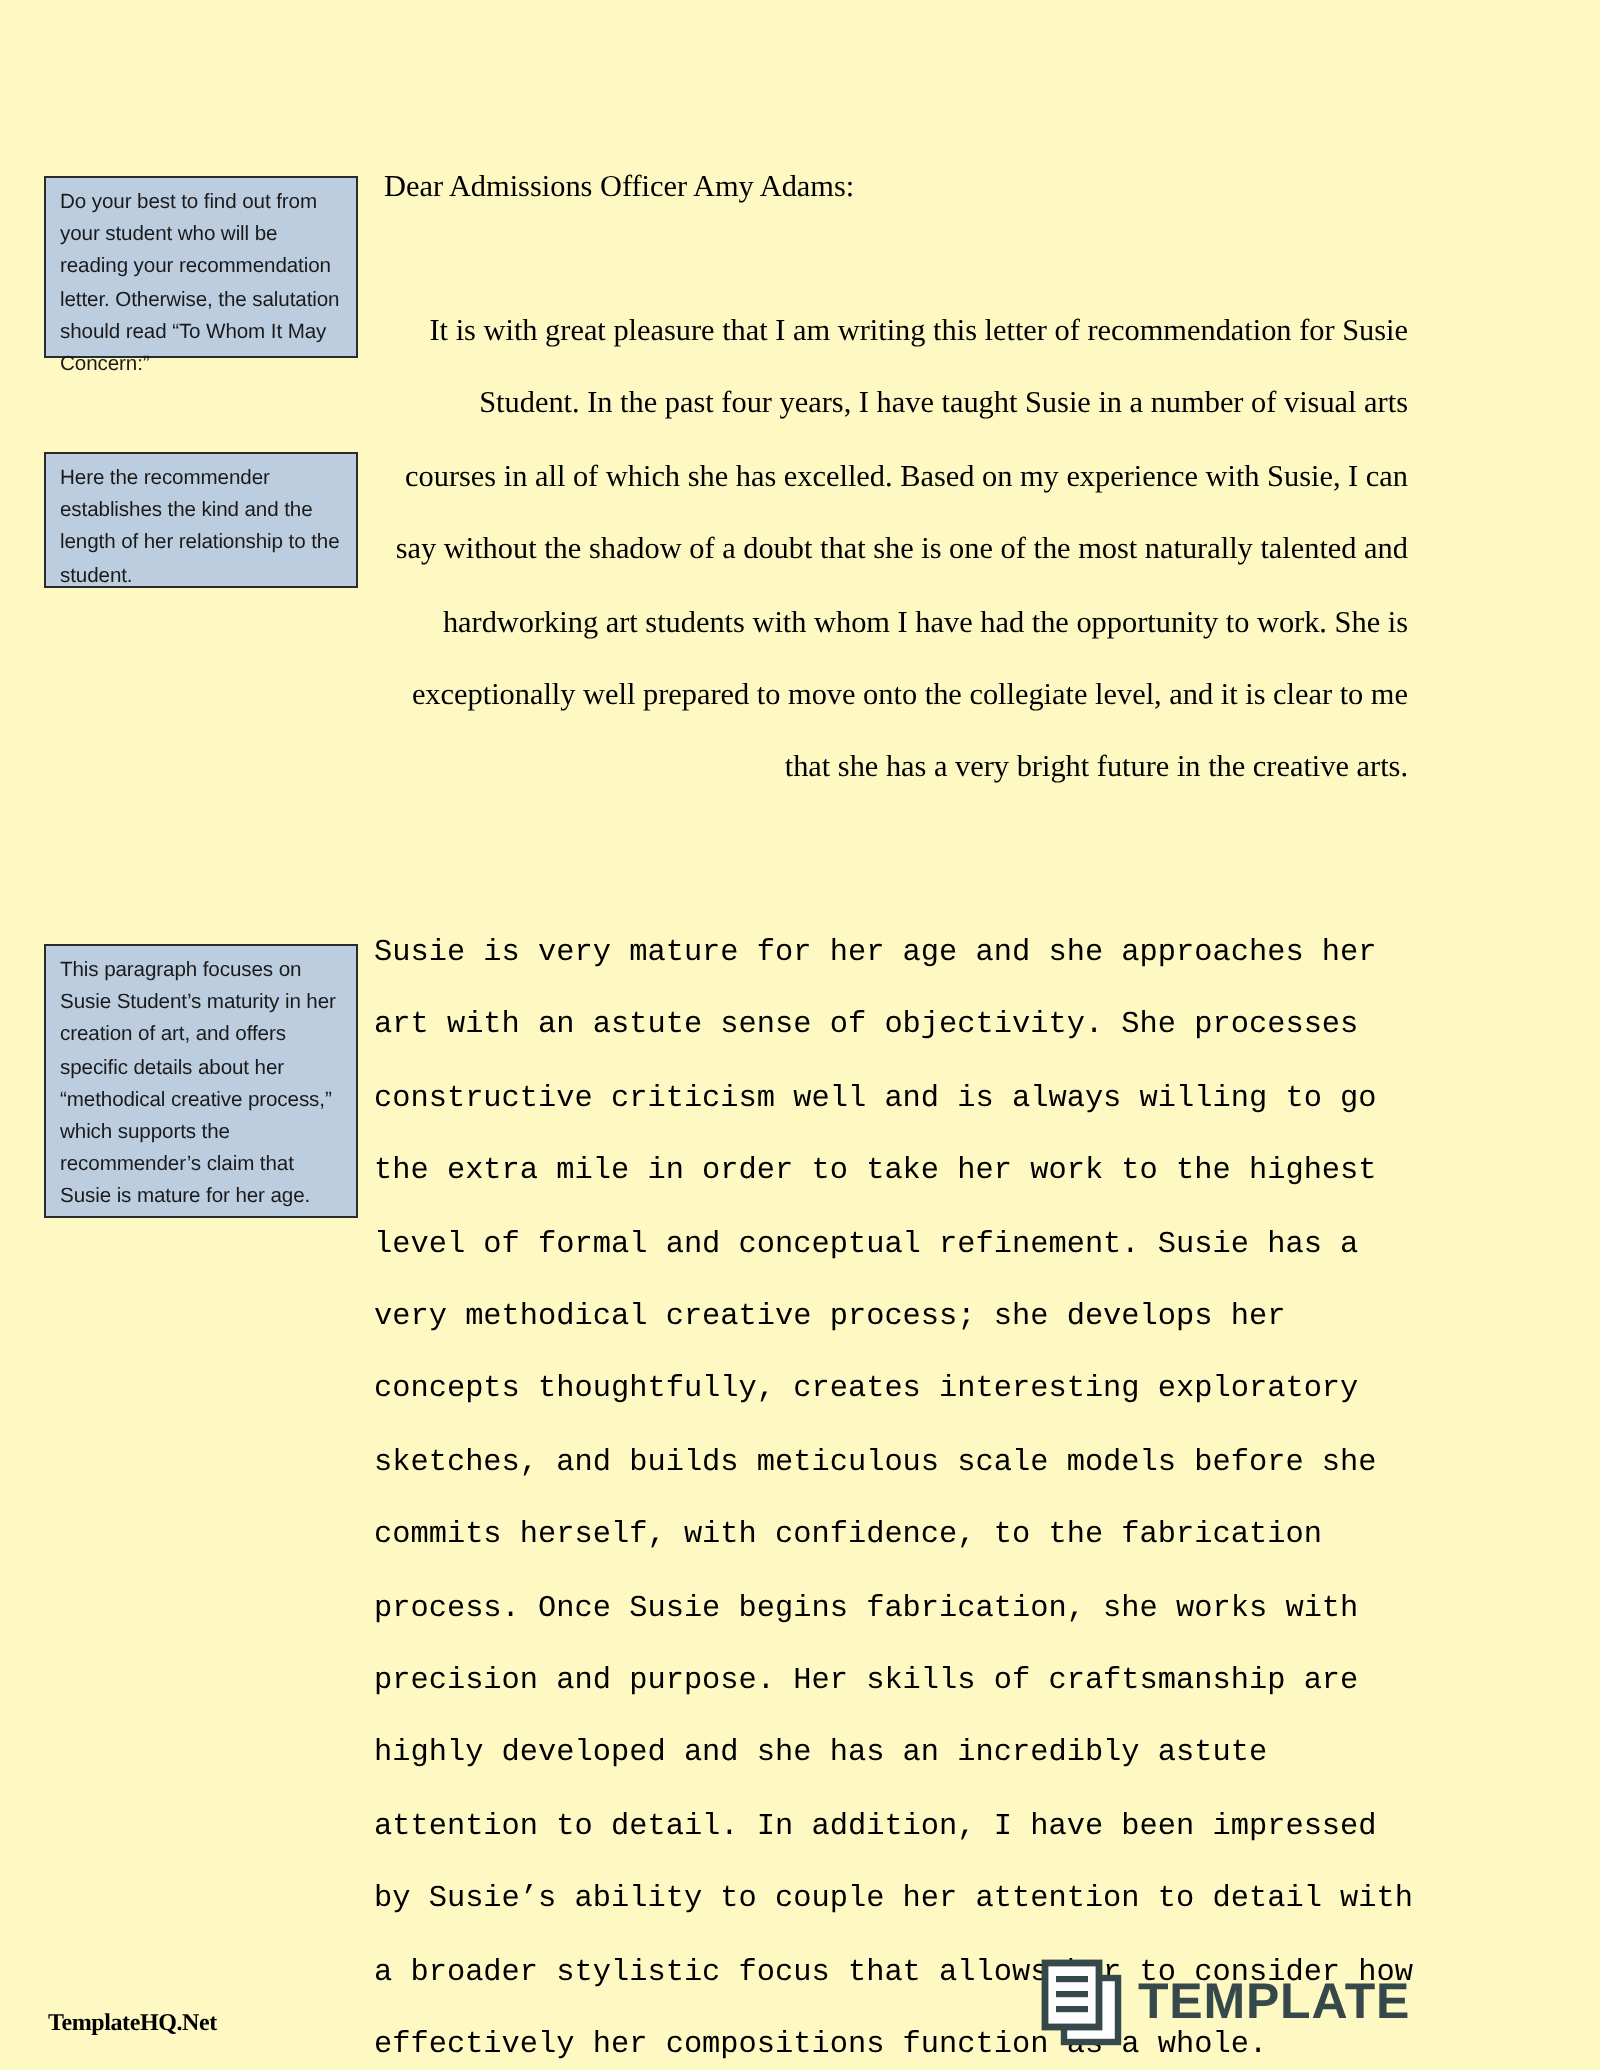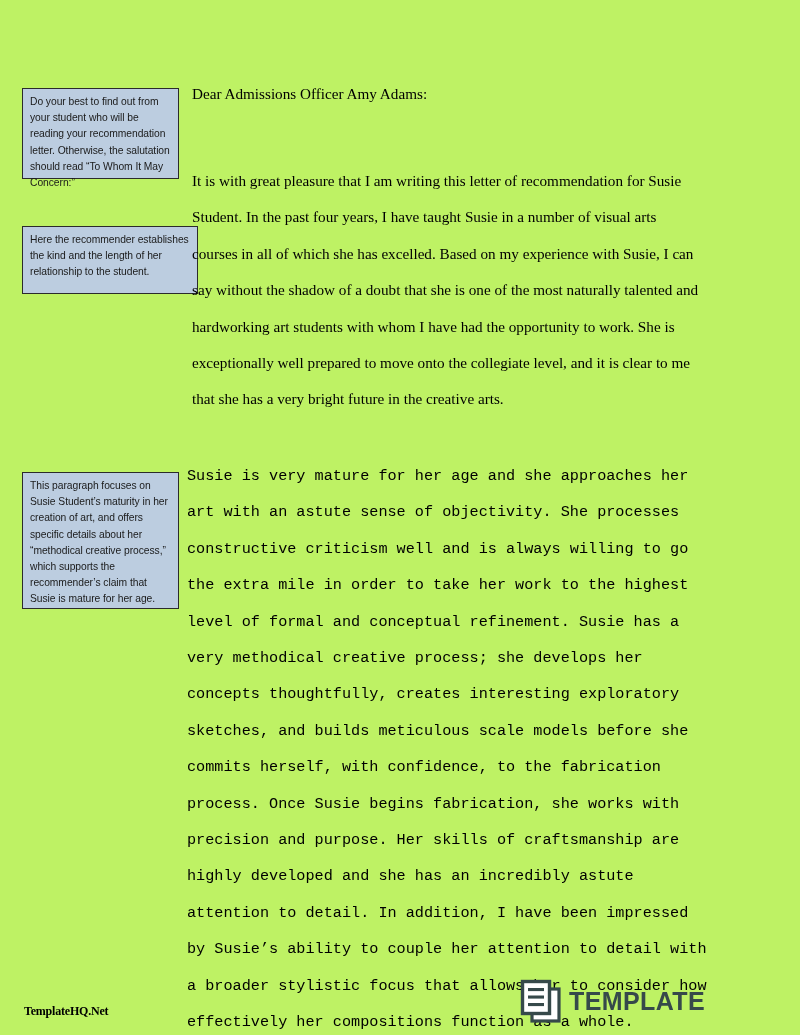--- a/index.html
+++ b/index.html
@@ -12,60 +12,61 @@
     height: 1035px;
     position: relative;
     overflow: hidden;
     font-family: "Liberation Serif", serif;
     color: #000000;
   }
 
   .page {
     position: absolute;
     inset: 0;
-    background: #bef264;
+    background: #fef9c3;
   }
 
   
   .callout {
     position: absolute;
     box-sizing: border-box;
     background: #bccde0;
     border: 1px solid #2b2b2b;
     font-family: "Liberation Sans", sans-serif;
     font-size: 10.3px;
     line-height: 16.2px;
     color: #1a1a1a;
     padding: 5px 8px 5px 7px;
     letter-spacing: -0.05px;
   }
   #callout-1 { left: 22px;  top: 88px;  width: 157px; height: 91px; }
-  #callout-2 { left: 22px;  top: 226px; width: 176px; height: 68px; }
+  #callout-2 { left: 22px;  top: 226px; width: 157px; height: 68px; }
   #callout-3 { left: 22px;  top: 472px; width: 157px; height: 137px; }
 
   
   .salutation {
     position: absolute;
     left: 192px;
     top: 84px;
     font-size: 15.2px;
     line-height: 20px;
     white-space: nowrap;
   }
 
   .body-par {
     position: absolute;
     font-size: 15.2px;
     line-height: 36.4px;
     text-align: left;
   }
   #par-1 {
     left: 192px;
-    top: 163px;
+    top: 148px;
     width: 512px;
+    text-align: right;
   }
   #par-2 {
     left: 187px;
     top: 458px;
     width: 521px;
     font-family: Liberation Mono, monospace;
   }
 
   
   .footer-text {

